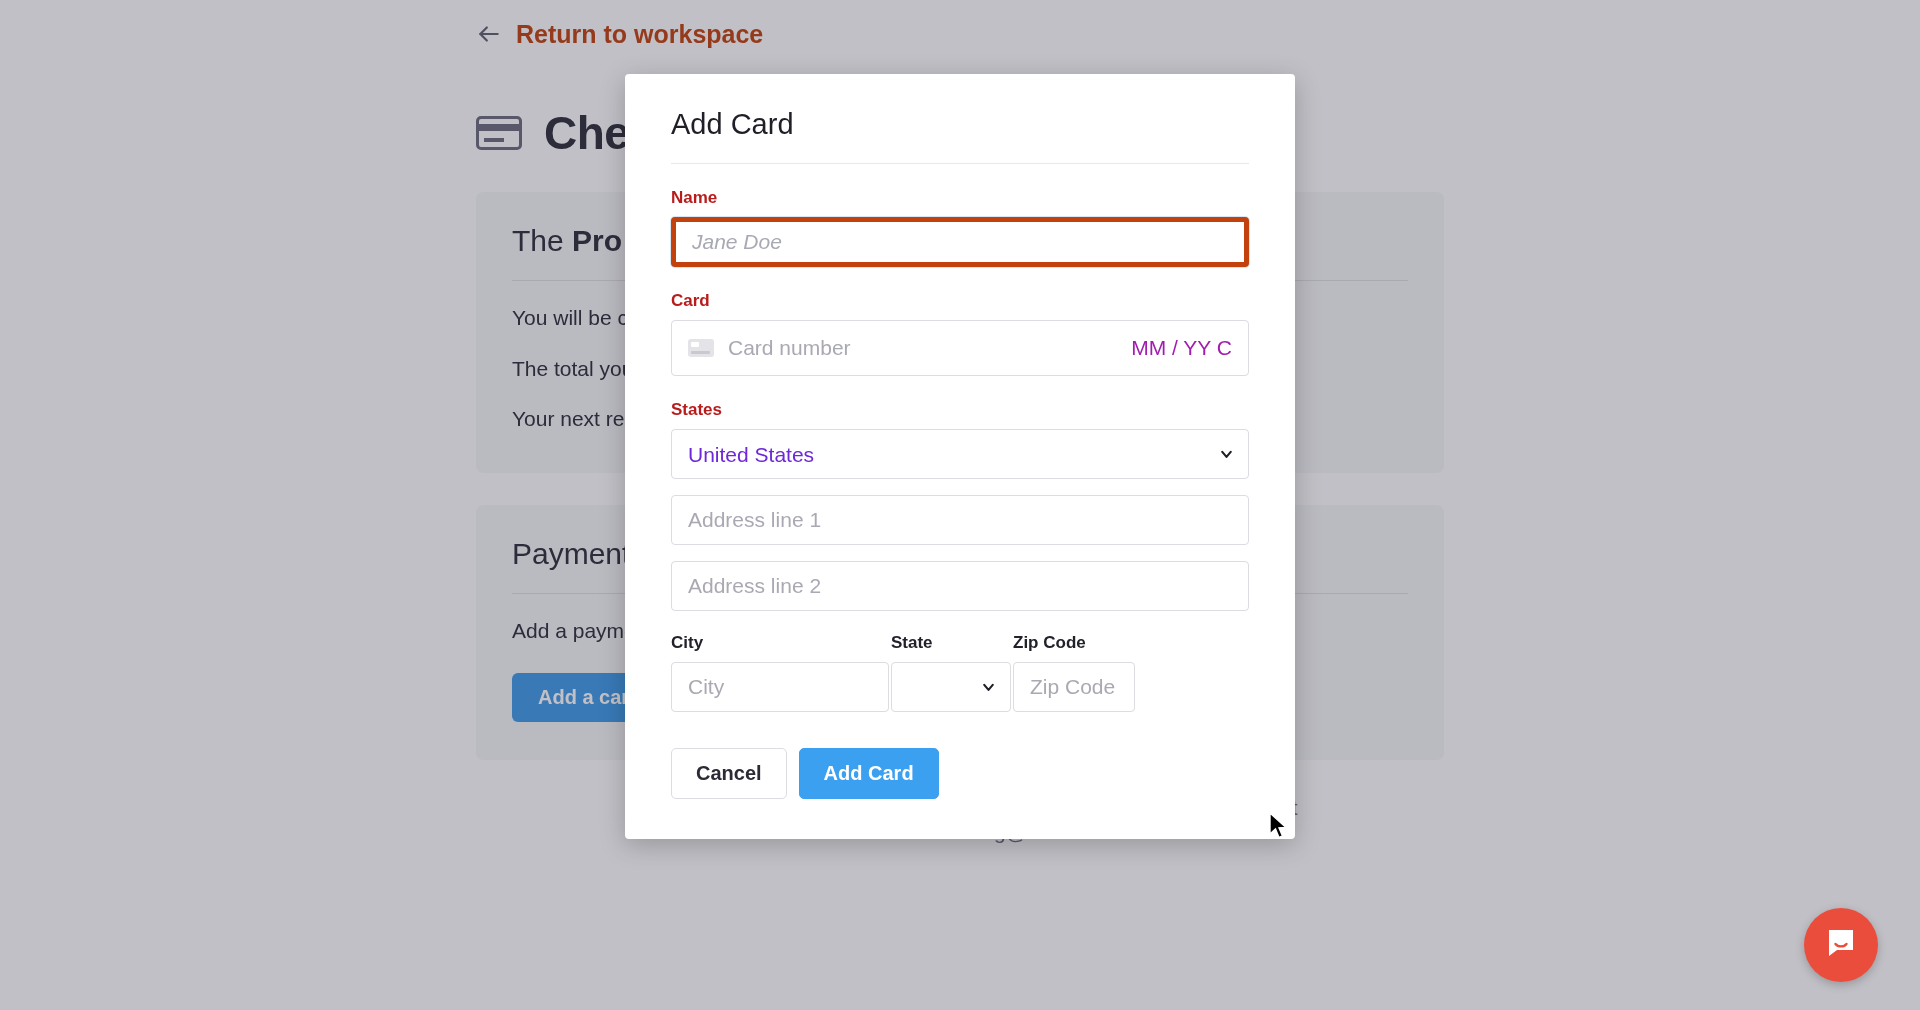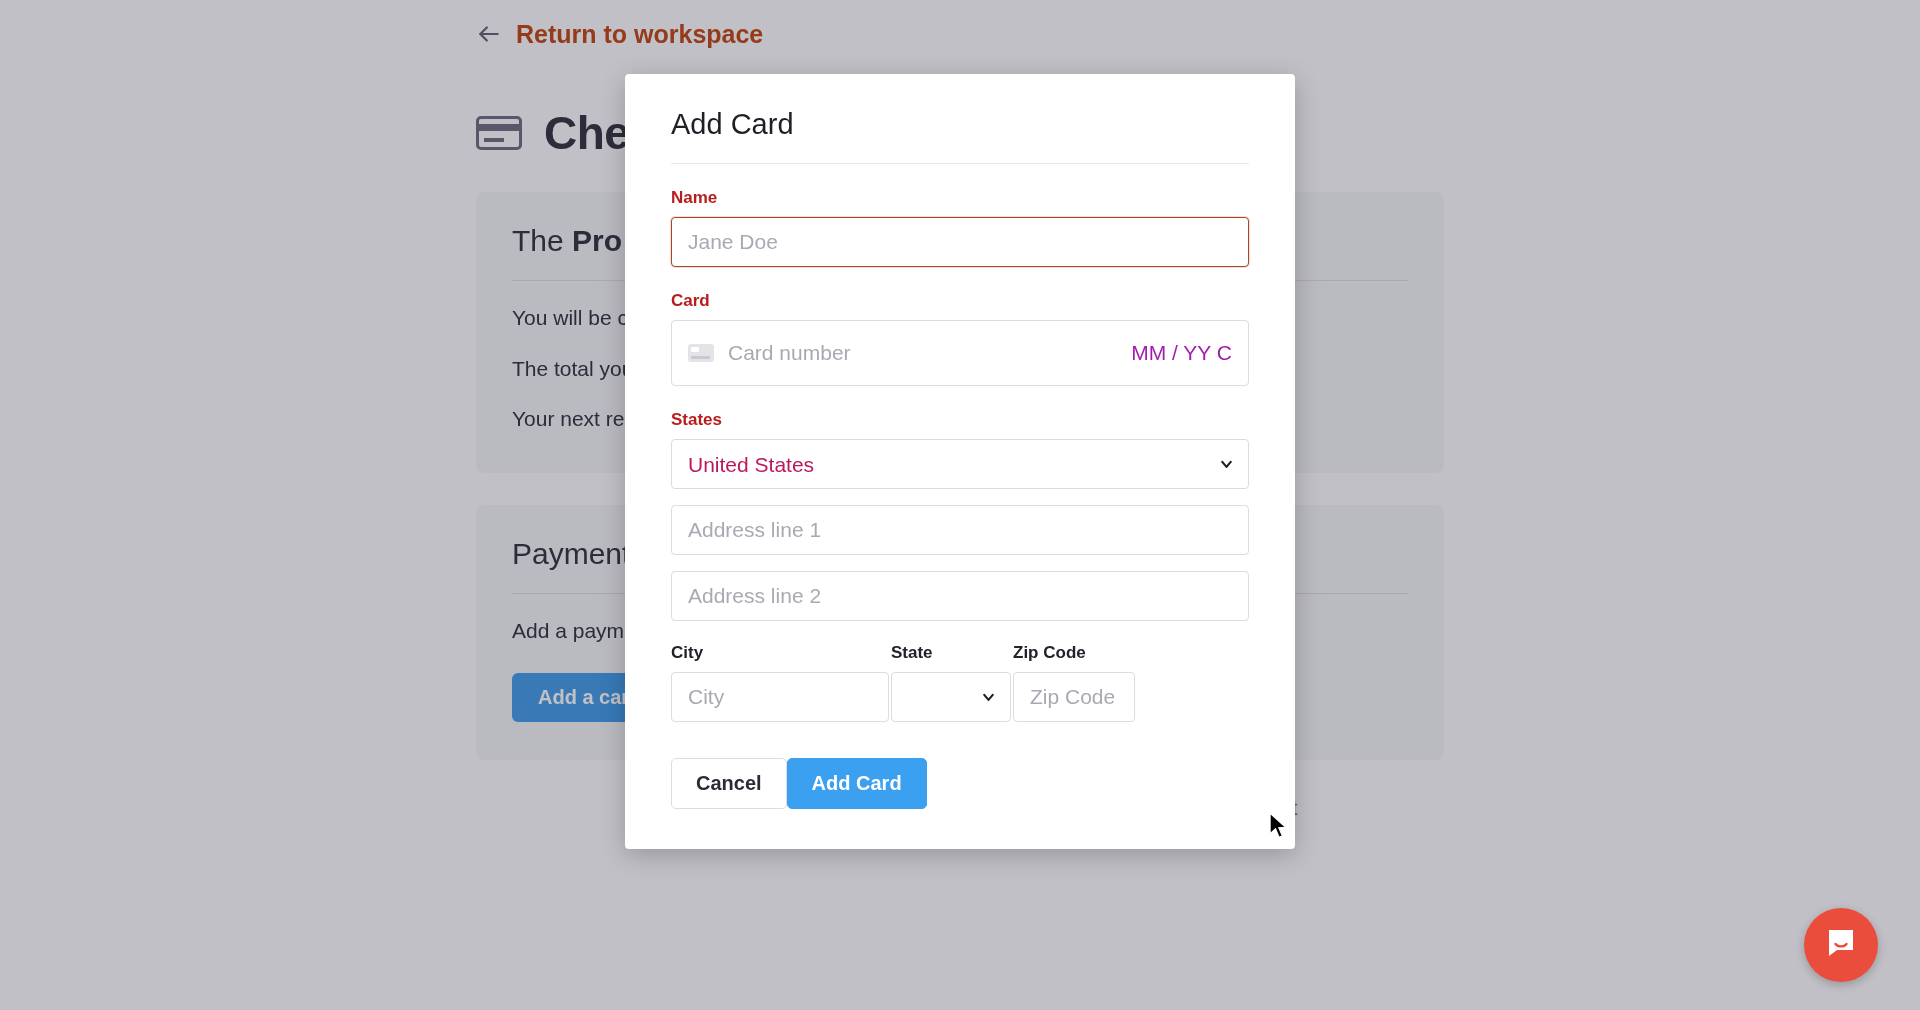--- a/index.html
+++ b/index.html
@@ -181,31 +181,32 @@
     border-radius: 4px;
     background: #ffffff;
     font-family: inherit;
     font-size: 21px;
     color: #1f1f27;
     padding: 0 16px;
     outline: none;
   }
   .input::placeholder { color: #a9a9b3; }
   .input.focused {
-    border: 1px solid #c2410c;
+    border: 5px solid #c2410c;
     box-shadow: 0 0 0 1px rgba(143,180,226,0.35);
+    font-style: italic;
   }
   .input.gap { margin-top: 16px; }
 
   
   .card-row {
     display: flex;
     align-items: center;
     width: 100%;
-    height: 66px;
+    height: 56px;
     border: 1px solid #dcdce1;
     border-radius: 4px;
     background: #ffffff;
     padding: 0 16px;
     overflow: hidden;
   }
   .card-icon {
     width: 26px; height: 18px;
     border-radius: 3px;
     background: #e3e3e8;
@@ -245,21 +246,21 @@
 
   .select-wrap { position: relative; width: 100%; }
   .select {
     width: 100%;
     height: 50px;
     border: 1px solid #dcdce1;
     border-radius: 4px;
     background: #ffffff;
     font-family: inherit;
     font-size: 21px;
-    color: #be185d;
+    color: #6d28d9;
     padding: 0 40px 0 16px;
     appearance: none;
     -webkit-appearance: none;
     outline: none;
     cursor: pointer;
   }
   .chev {
     position: absolute;
     right: 14px;
     top: 50%;
@@ -279,21 +280,21 @@
   .csz-zip   { flex: 0 0 122px; }
   .csz-label {
     font-size: 17px;
     font-weight: 700;
     color: #22222b;
     margin-bottom: 9px;
   }
 
   .btn-row {
     display: flex;
-    gap: 0;
+    gap: 12px;
     margin-top: 36px;
   }
   .btn {
     font-family: inherit;
     font-size: 20px;
     font-weight: 700;
     border-radius: 5px;
     padding: 13px 24px;
     cursor: pointer;
   }

